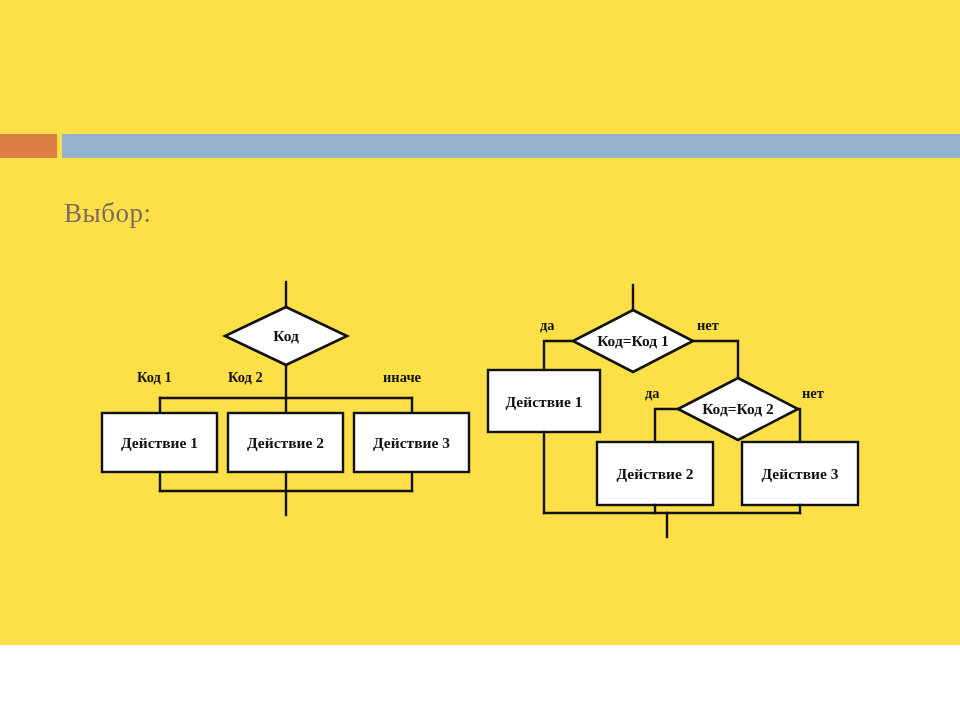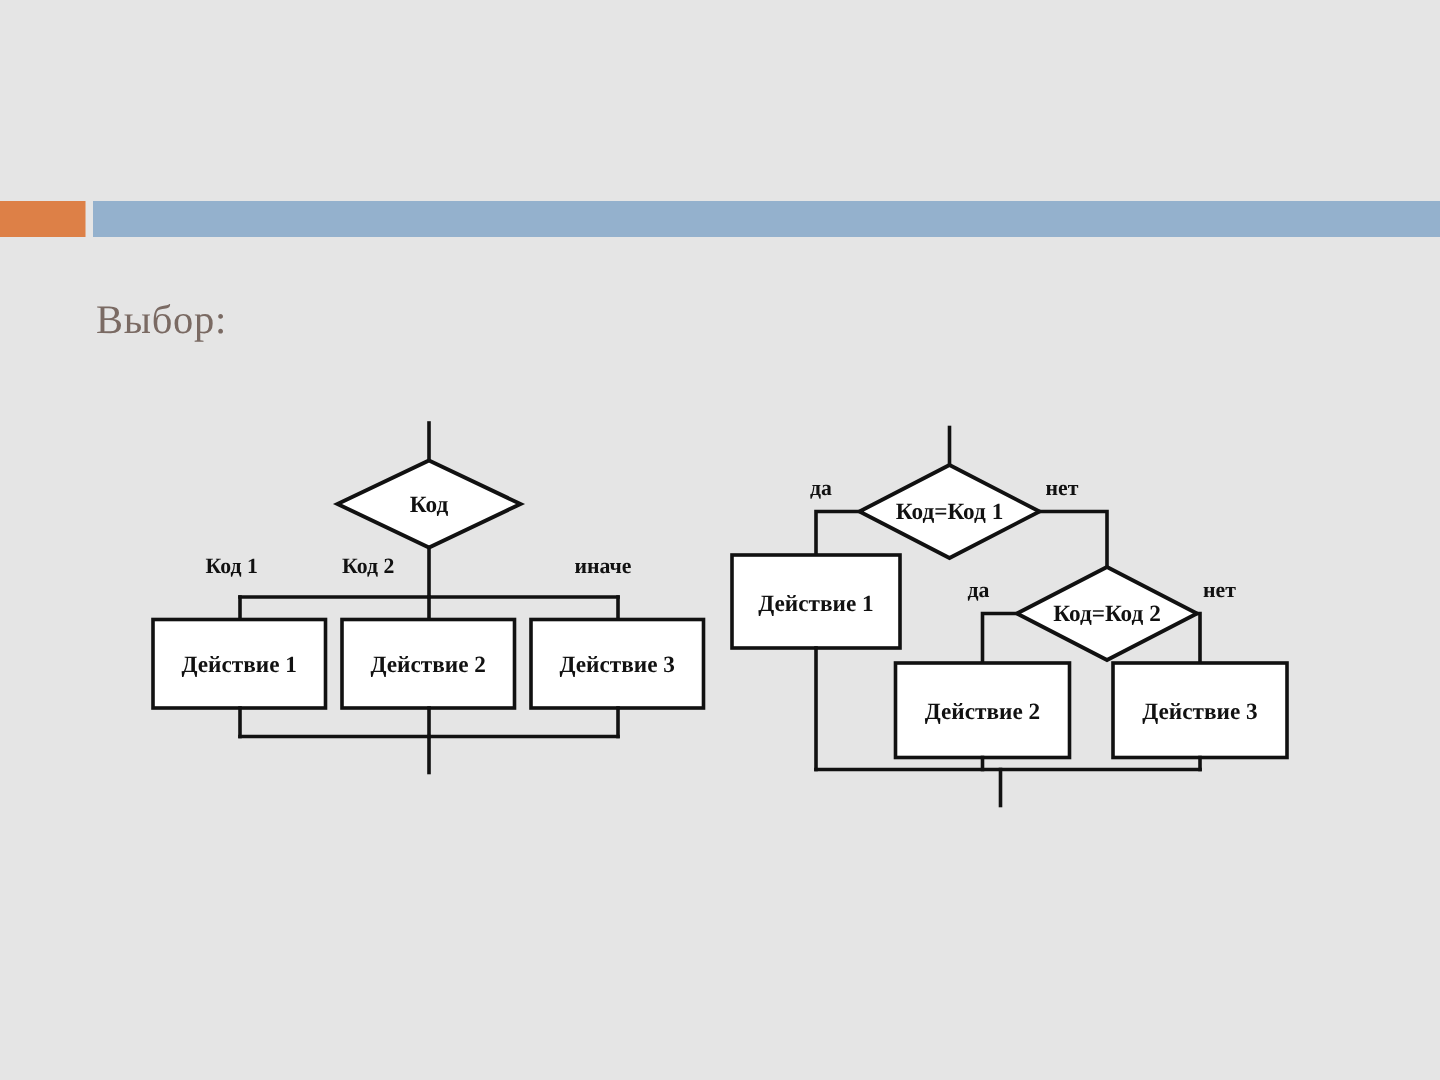--- a/index.html
+++ b/index.html
@@ -1,21 +1,21 @@
 <!DOCTYPE html>
 <html><head>
 <meta charset="utf-8">
 <style>
   html,body{margin:0;padding:0;}
   body{
     width:960px;height:720px;background:#ffffff;
     font-family:"Liberation Serif", serif;
     overflow:hidden;position:relative;
   }
-  #slide{position:absolute;left:0;top:0;width:960px;height:720px;background:#e5e5e5;}
+  #slide{position:absolute;left:0;top:0;width:960px;height:645px;background:#fde047;}
 
   
   .bar-accent{position:absolute;left:0;top:134px;width:57px;height:24px;background:#dd8047;}
   .bar-main{position:absolute;left:62px;top:134px;width:898px;height:24px;background:#94b1cd;}
 
   
   .slide-title{
     position:absolute;left:64px;top:198px;
     font-family:"Liberation Serif", serif;
     font-size:27px;color:#7a6a63;letter-spacing:.5px;

